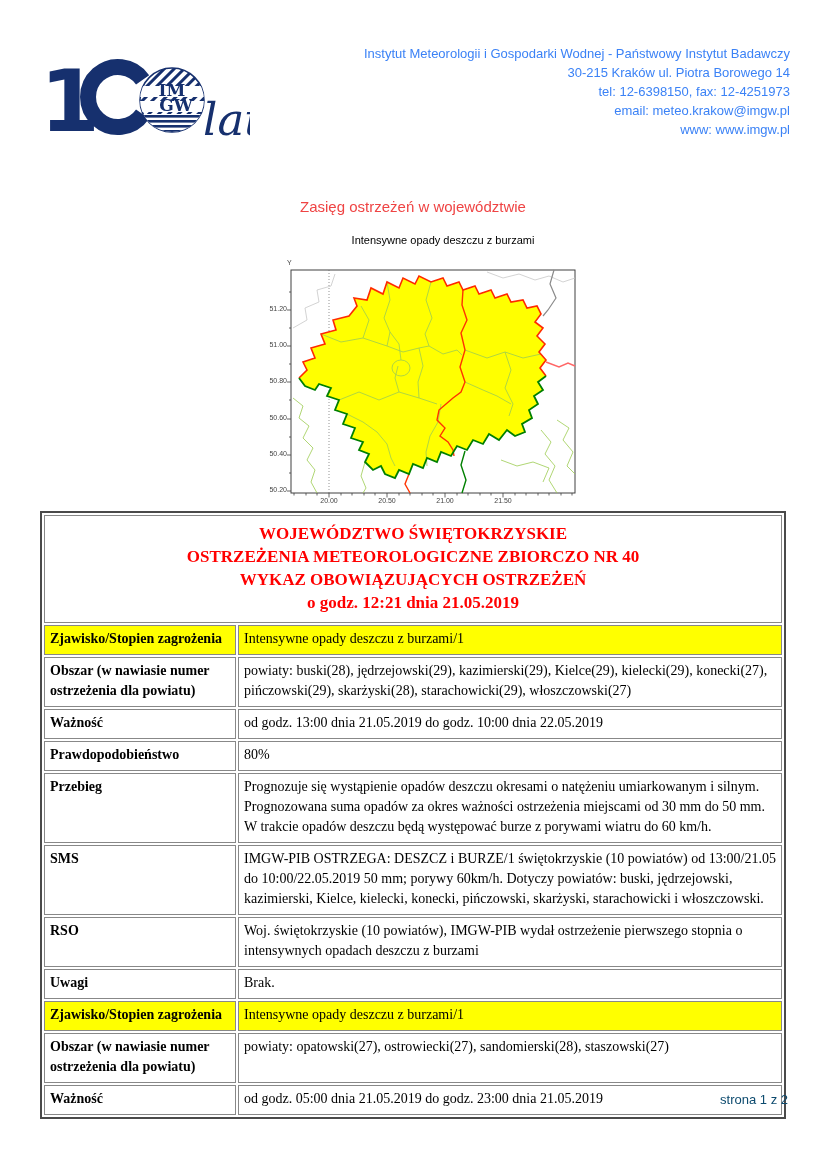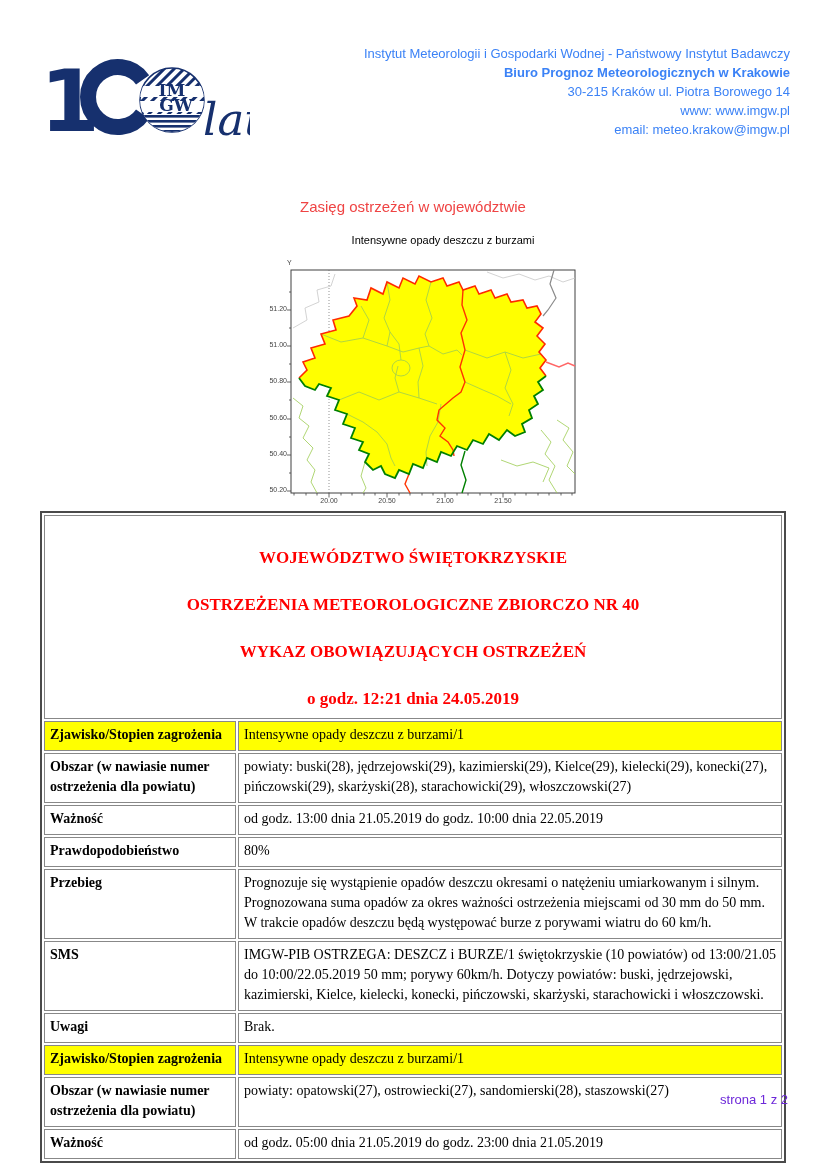--- a/index.html
+++ b/index.html
@@ -46,25 +46,24 @@
     border:1px solid #888; vertical-align:top;
     padding:3px 5px 5px 5px; font-size:14px; line-height:20px;
   }
   .warning-table td.lbl { width:192px; font-weight:bold; }
   .warning-table td.val { }
   .warning-table tr.hl td { background:#ffff00; }
   .title-cell { text-align:center; padding:6px 4px 8px 4px !important; }
   .title-line {
     color:#ff0000; font-weight:bold; font-size:17px; line-height:23px;
     font-family:"Liberation Serif", serif;
-    margin-top:24px;
   }
   
   .footer {
-    position:absolute; top:1092px; right:38px; font-size:13px; color:#6d28d9;
+    position:absolute; top:1092px; right:38px; font-size:13px; color:#0c4a6e;
   }
 </style>
 </head>
 <body>
 
 <div class="logo">
   <svg width="212" height="92" viewBox="0 0 212 92">
     <defs>
       <pattern id="diagHatch" width="7" height="7" patternUnits="userSpaceOnUse" patternTransform="rotate(45 134 50)">
         <rect width="7" height="7" fill="#ffffff"></rect>
@@ -87,24 +86,24 @@
       <rect x="100" y="80" width="68" height="2.6" fill="#16306e"></rect>
     </g>
     <text x="134" y="46" text-anchor="middle" font-family="'DejaVu Serif', serif" font-weight="bold" font-size="17" fill="#16306e">IM</text>
     <text x="138" y="61" text-anchor="middle" font-family="'DejaVu Serif', serif" font-weight="bold" font-size="17" fill="#16306e">GW</text>
     <text x="165" y="85" font-family="'DejaVu Serif', serif" font-style="italic" font-size="45" fill="#16306e">lat</text>
   </svg>
 </div>
 
 <div class="contact">
   <div>Instytut Meteorologii i Gospodarki Wodnej - Państwowy Instytut Badawczy</div>
-  <div class="bold">Biuro Prognoz Meteorologicznych w Krakowie</div>
   <div>30-215 Kraków ul. Piotra Borowego 14</div>
+  <div>tel: 12-6398150, fax: 12-4251973</div>
+  <div>email: meteo.krakow@imgw.pl</div>
   <div>www: www.imgw.pl</div>
-  <div>email: meteo.krakow@imgw.pl</div>
 </div>
 
 <div class="section-title">Zasięg ostrzeżeń w województwie</div>
 
 <div class="map-caption">
   <div>Intensywne opady deszczu z burzami</div>
 </div>
 
 <div class="map-area">
   <span class="axis-label yaxis-title">Y</span>
@@ -210,21 +209,21 @@
   </svg>
 </div>
 
 <table class="warning-table">
   <tbody>
       <tr>
     <td colspan="2" class="title-cell">
       <div class="title-line">WOJEWÓDZTWO ŚWIĘTOKRZYSKIE</div>
       <div class="title-line">OSTRZEŻENIA METEOROLOGICZNE ZBIORCZO NR 40</div>
       <div class="title-line">WYKAZ OBOWIĄZUJĄCYCH OSTRZEŻEŃ</div>
-      <div class="title-line">o godz. 12:21 dnia 24.05.2019</div>
+      <div class="title-line">o godz. 12:21 dnia 21.05.2019</div>
     </td>
   </tr>
 
   <tr class="hl">
     <td class="lbl">Zjawisko/Stopien zagrożenia</td>
     <td class="val">Intensywne opady deszczu z burzami/1</td>
   </tr>
   <tr>
     <td class="lbl">Obszar (w nawiasie numer ostrzeżenia dla powiatu)</td>
     <td class="val">powiaty: buski(28), jędrzejowski(29), kazimierski(29), Kielce(29), kielecki(29), konecki(27), pińczowski(29), skarżyski(28), starachowicki(29), włoszczowski(27)</td>
@@ -243,20 +242,24 @@
       <div>Prognozuje się wystąpienie opadów deszczu okresami o natężeniu umiarkowanym i silnym.</div>
       <div>Prognozowana suma opadów za okres ważności ostrzeżenia miejscami od 30 mm do 50 mm.</div>
       <div>W trakcie opadów deszczu będą występować burze z porywami wiatru do 60 km/h.</div>
     </td>
   </tr>
   <tr>
     <td class="lbl">SMS</td>
     <td class="val">IMGW-PIB OSTRZEGA: DESZCZ i BURZE/1 świętokrzyskie (10 powiatów) od 13:00/21.05 do 10:00/22.05.2019 50 mm; porywy 60km/h. Dotyczy powiatów: buski, jędrzejowski, kazimierski, Kielce, kielecki, konecki, pińczowski, skarżyski, starachowicki i włoszczowski.</td>
   </tr>
   <tr>
+    <td class="lbl">RSO</td>
+    <td class="val">Woj. świętokrzyskie (10 powiatów), IMGW-PIB wydał ostrzeżenie pierwszego stopnia o intensywnych opadach deszczu z burzami</td>
+  </tr>
+  <tr>
     <td class="lbl">Uwagi</td>
     <td class="val">Brak.</td>
   </tr>
   <tr class="hl">
     <td class="lbl">Zjawisko/Stopien zagrożenia</td>
     <td class="val">Intensywne opady deszczu z burzami/1</td>
   </tr>
   <tr>
     <td class="lbl">Obszar (w nawiasie numer ostrzeżenia dla powiatu)</td>
     <td class="val">powiaty: opatowski(27), ostrowiecki(27), sandomierski(28), staszowski(27)</td>

